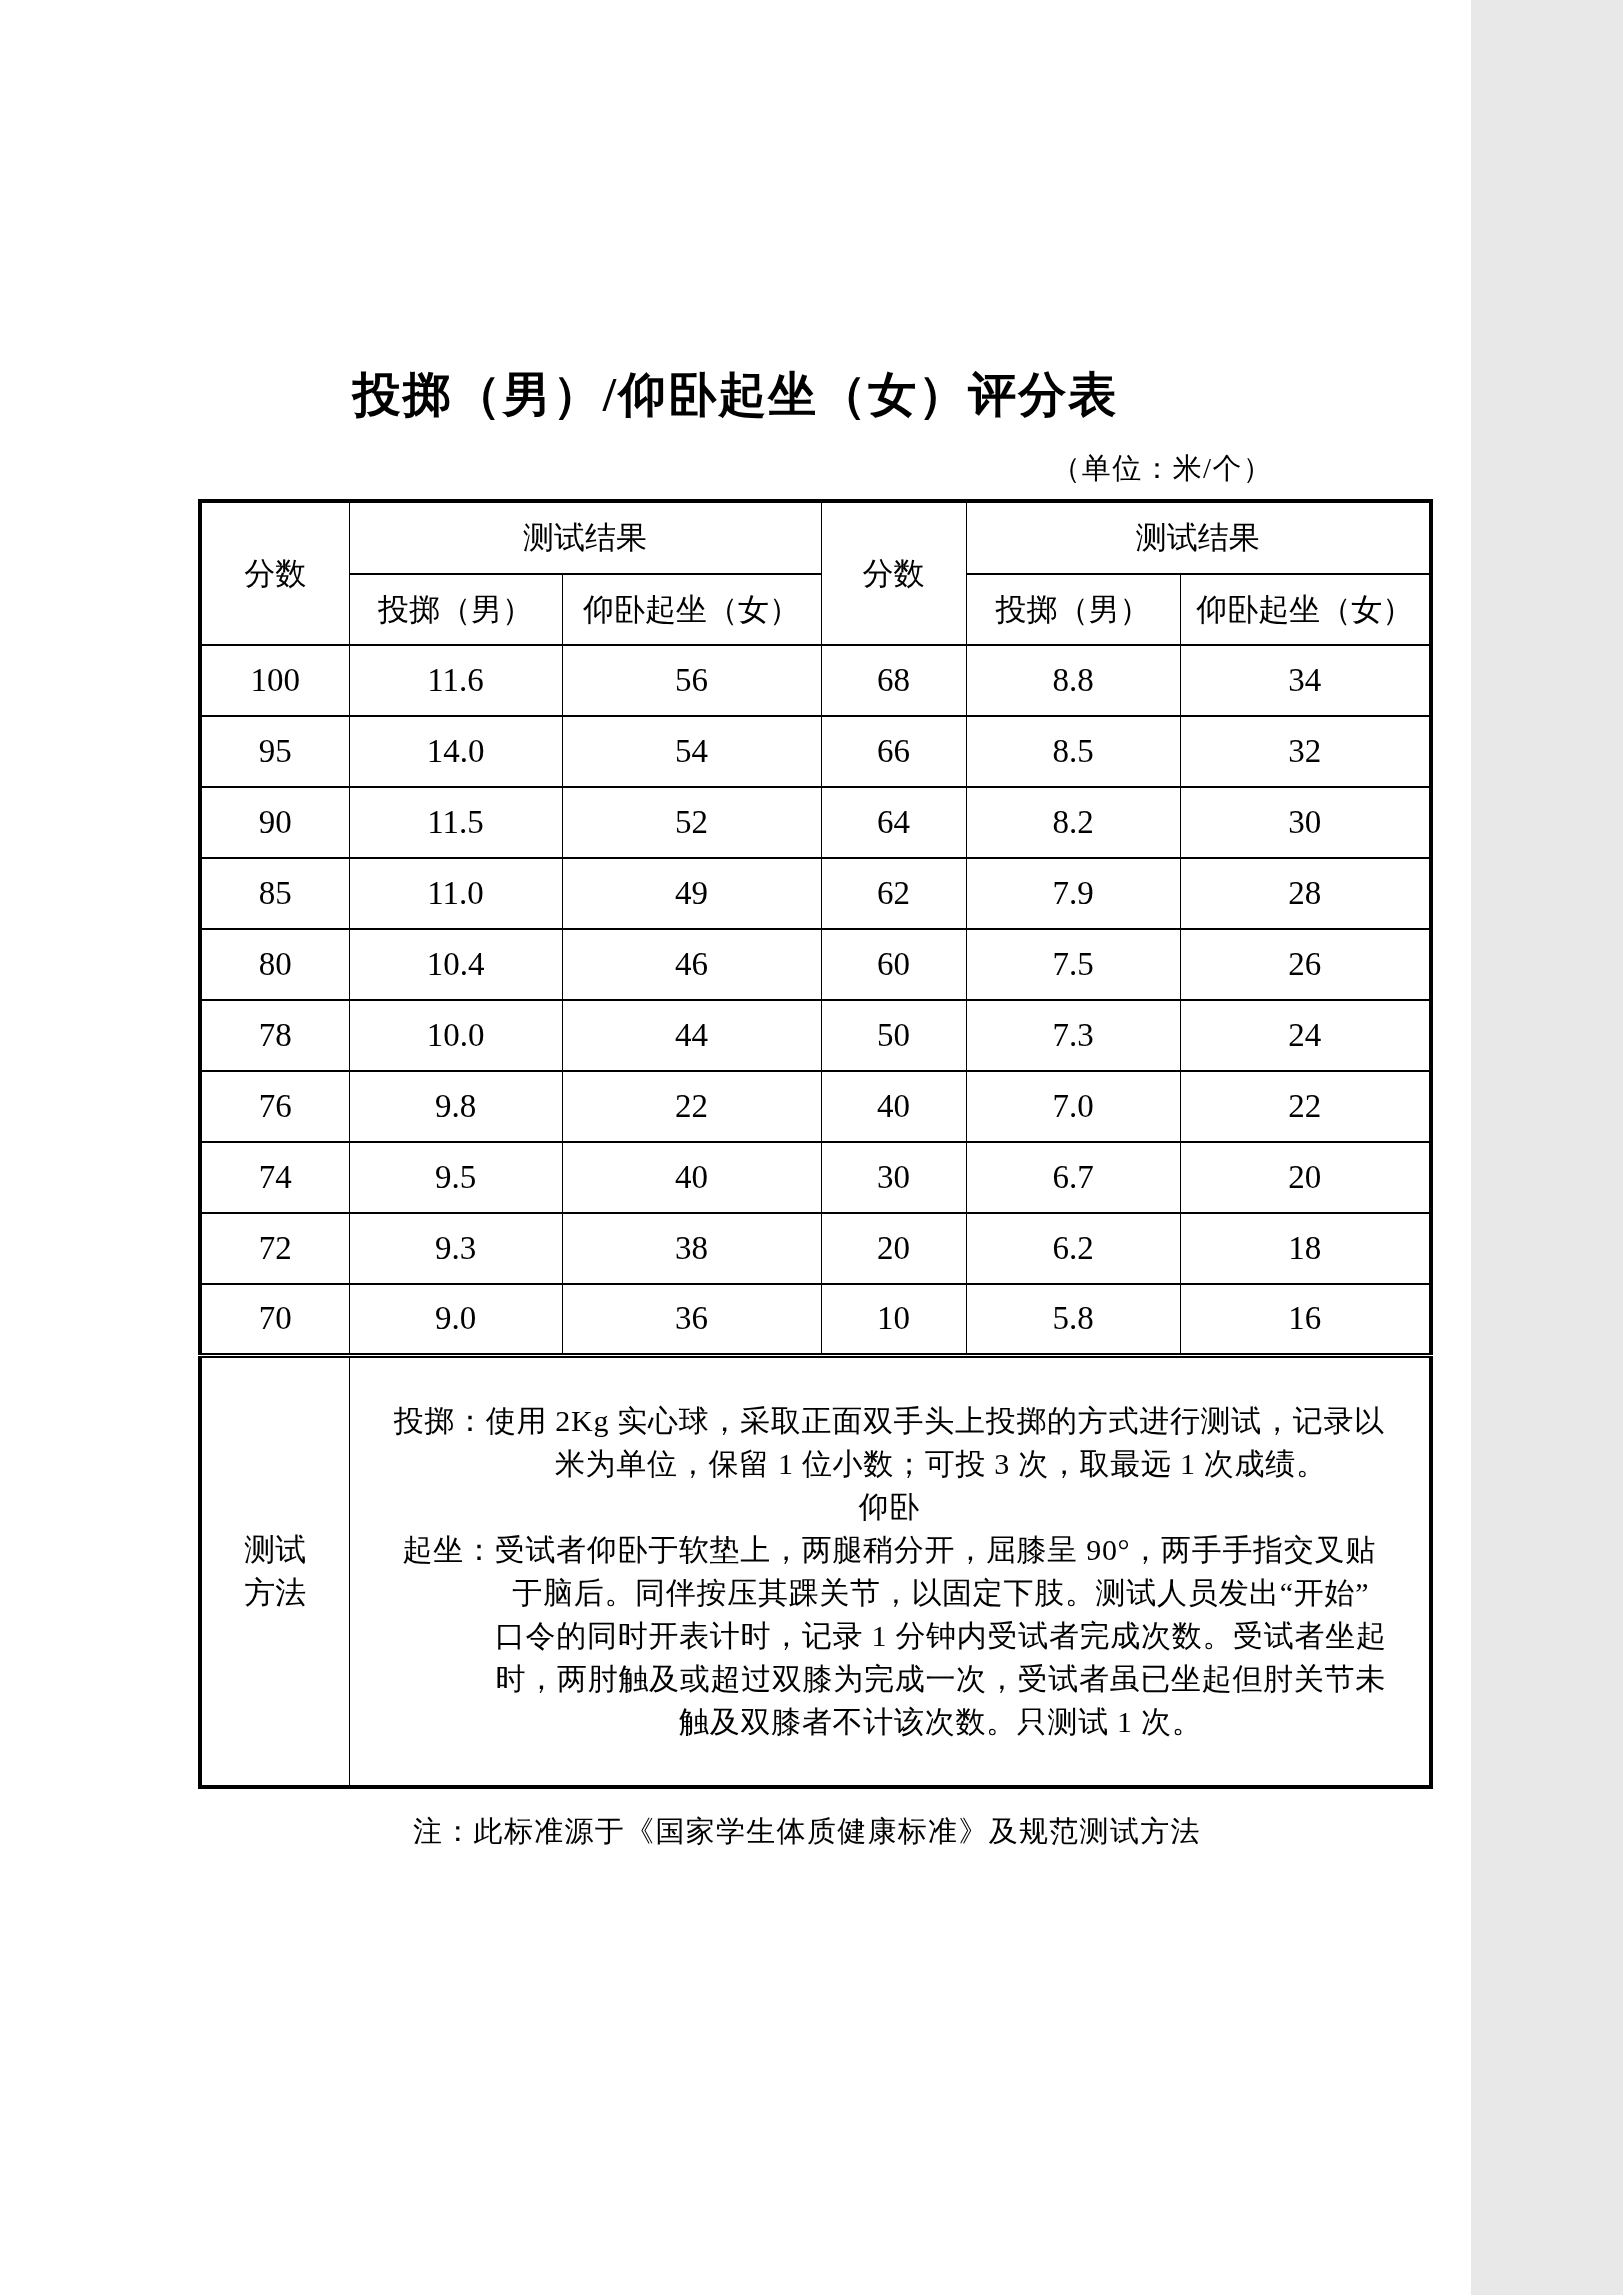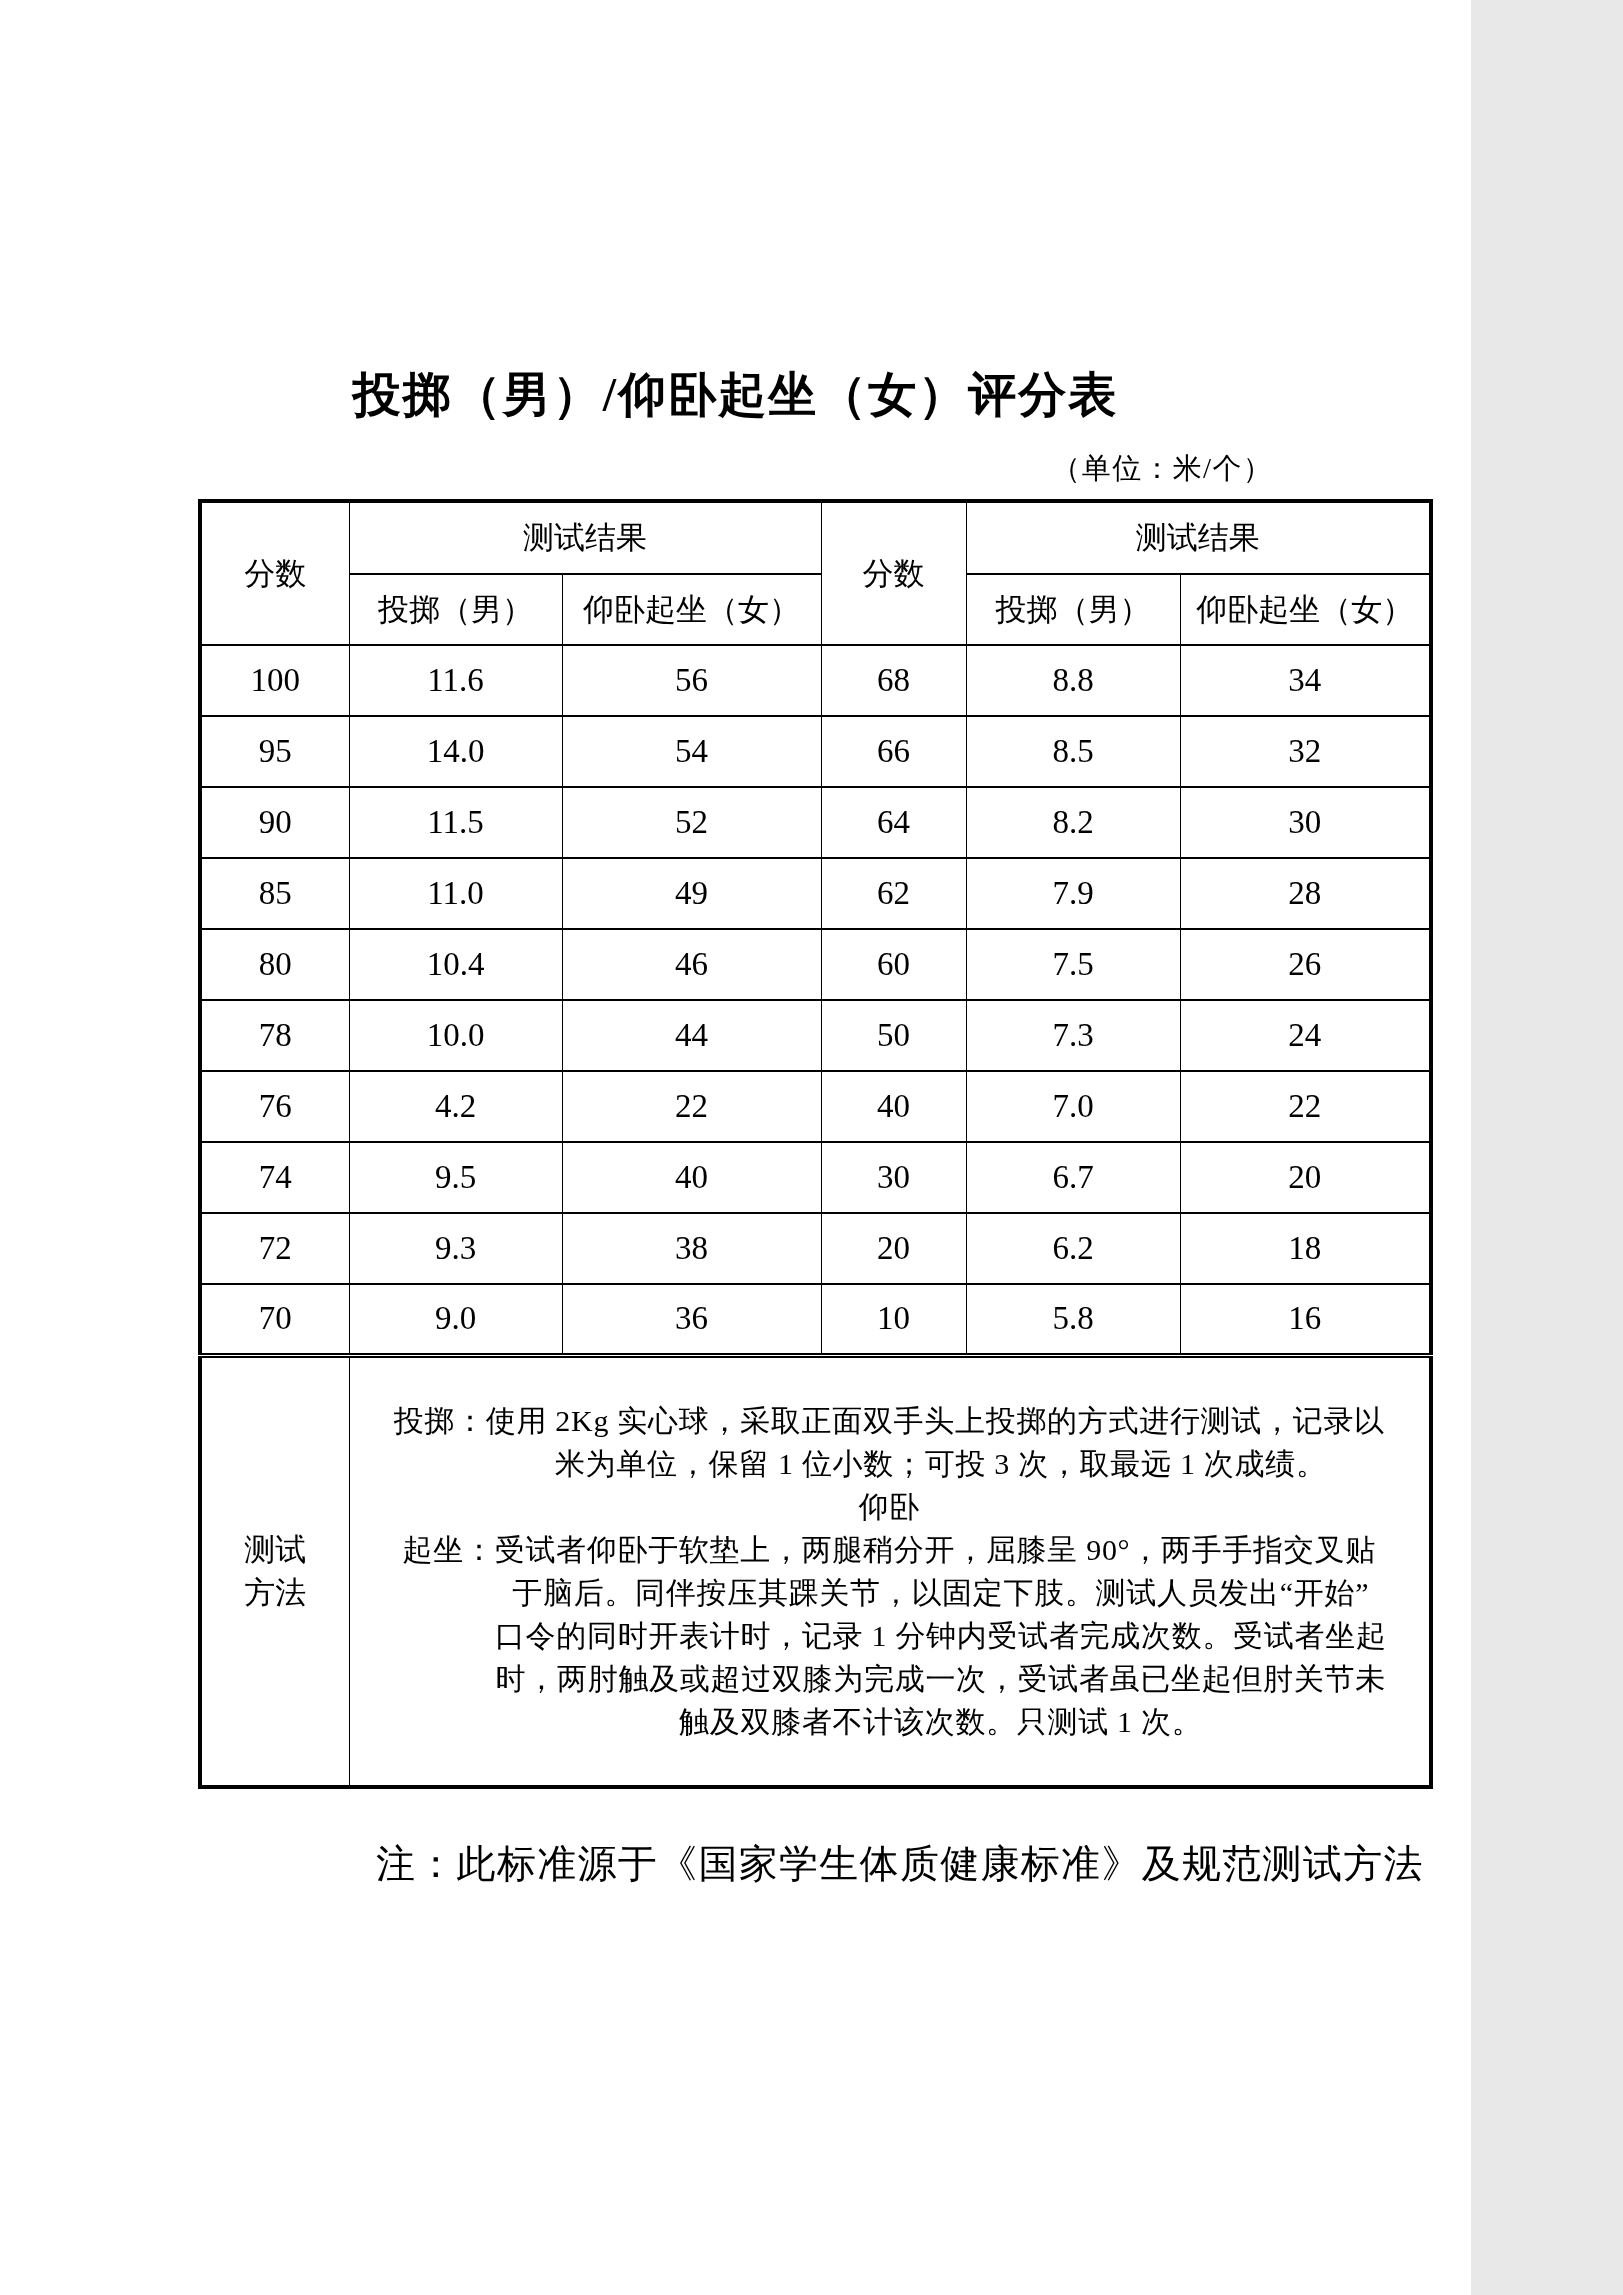--- a/index.html
+++ b/index.html
@@ -70,25 +70,24 @@
     font-size:30px;
     line-height:43px;
     padding:41px 11.8px 0 17px;
     letter-spacing:0.7px;
   }
   .m-line{white-space:nowrap;}
   .m-line.cont{padding-left:103px;}
   
   .footnote{
     position:absolute;
-    top:1813px;left:376px;
-    font-size:39px;
+    top:1813px;left:413px;
+    font-size:29px;
     letter-spacing:1.3px;
     line-height:37px;
-    margin-top:32px;
   }
 </style>
 </head>
 <body>
 
 <div id="page">
 
   <div class="doc-title">投掷（男）/仰卧起坐（女）评分表</div>
   <div class="unit-note">（单位：米/个）</div>
 
@@ -158,21 +157,21 @@
       <tr style="height:71px">
         <td class="data">78</td>
         <td class="data">10.0</td>
         <td class="data">44</td>
         <td class="data dbl-left">50</td>
         <td class="data">7.3</td>
         <td class="data">24</td>
       </tr>
       <tr style="height:71px">
         <td class="data">76</td>
-        <td class="data">4.2</td>
+        <td class="data">9.8</td>
         <td class="data">22</td>
         <td class="data dbl-left">40</td>
         <td class="data">7.0</td>
         <td class="data">22</td>
       </tr>
       <tr style="height:71px">
         <td class="data">74</td>
         <td class="data">9.5</td>
         <td class="data">40</td>
         <td class="data dbl-left">30</td>

